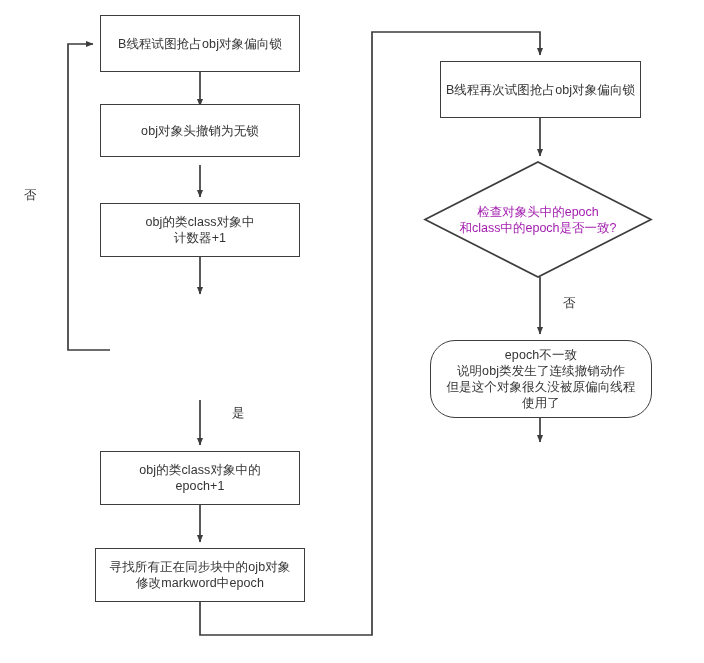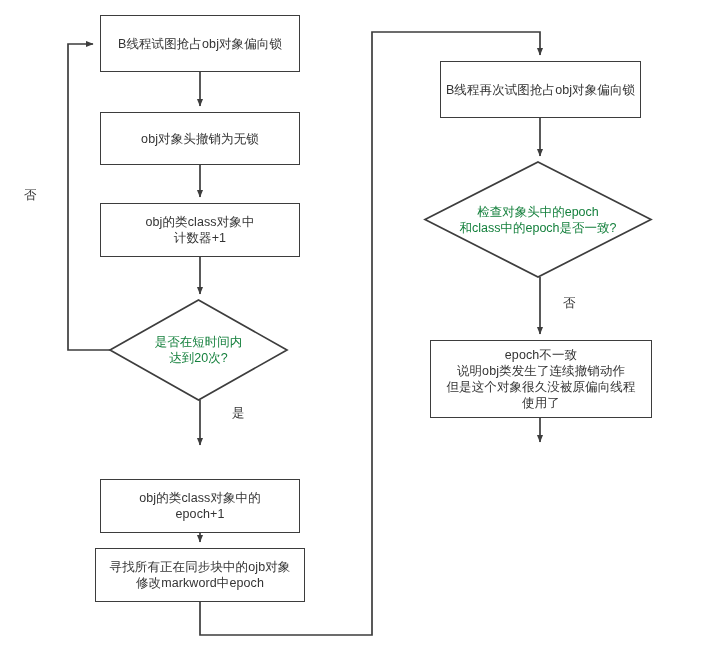--- a/index.html
+++ b/index.html
@@ -44,21 +44,21 @@
   .diamond-label {
     position: absolute;
     left: 0;
     top: 0;
     width: 100%;
     height: 100%;
     display: flex;
     align-items: center;
     justify-content: center;
     text-align: center;
-    color: #15803d;
+    color: #a21caf;
     font-size: 12.5px;
     line-height: 16px;
     white-space: pre-line;
     pointer-events: none;
   }
   .edge-label {
     position: absolute;
     color: #333333;
     font-size: 12.5px;
     line-height: 14px;
@@ -104,50 +104,43 @@
       <path d="M540,118 L540,156" marker-end="url(#arrow)"></path>
 
       <path d="M540,277 L540,334" marker-end="url(#arrow)"></path>
 
       <path d="M540,418 L540,442" marker-end="url(#arrow)"></path>
     </g>
   </svg>
 
   <div class="node box" style="left:100px; top:15px; width:200px; height:57px;">B线程试图抢占obj对象偏向锁</div>
 
-  <div class="node box" style="left:100px; top:112px; width:200px; height:53px;">obj对象头撤销为无锁</div>
+  <div class="node box" style="left:100px; top:104px; width:200px; height:53px;">obj对象头撤销为无锁</div>
 
   <div class="node box" style="left:100px; top:203px; width:200px; height:54px;text-align:center;">obj的类class对象中
 计数器+1</div>
 
-  <div class="diamond-wrap" style="left:110px; top:300px; width:177px; height:100px;">
-    <svg width="177" height="100" viewBox="0 0 177 100" xmlns="http://www.w3.org/2000/svg">
-      <polygon points="88.5,0 177,50 88.5,100 0,50" fill="#ffffff" stroke="#3d3d3d" stroke-width="1.7"></polygon>
-    </svg>
-    <div class="diamond-label">是否在短时间内
-达到20次?</div>
-  </div>
 
-  <div class="node box" style="left:100px; top:451px; width:200px; height:54px;margin-top:28px;">obj的类class对象中的
+  <div class="node box" style="left:100px; top:451px; width:200px; height:54px;">obj的类class对象中的
 epoch+1</div>
 
   <div class="node box" style="left:440px; top:61px; width:201px; height:57px;">B线程再次试图抢占obj对象偏向锁</div>
 
   <div class="node box" style="left:95px; top:548px; width:210px; height:54px;">寻找所有正在同步块中的ojb对象
 修改markword中epoch</div>
 
   <div class="diamond-wrap" style="left:425px; top:162px; width:226px; height:115px;">
     <svg width="226" height="115" viewBox="0 0 226 115" xmlns="http://www.w3.org/2000/svg">
       <polygon points="113,0 226,57.5 113,115 0,57.5" fill="#ffffff" stroke="#3d3d3d" stroke-width="1.7"></polygon>
     </svg>
     <div class="diamond-label">检查对象头中的epoch
 和class中的epoch是否一致?</div>
   </div>
 
-  <div class="node box" style="left:430px; top:340px; width:222px; height:78px;">epoch不一致
+  <div class="node box" style="left:430px; top:340px; width:222px; height:78px;border-radius:25px;">epoch不一致
 说明obj类发生了连续撤销动作
 但是这个对象很久没被原偏向线程
 使用了</div>
 
 
   <div class="edge-label" style="left:23px; top:188px;">否</div>
 
   <div class="edge-label" style="left:231px; top:406px;">是</div>
 
   <div class="edge-label" style="left:562px; top:296px;">否</div>

